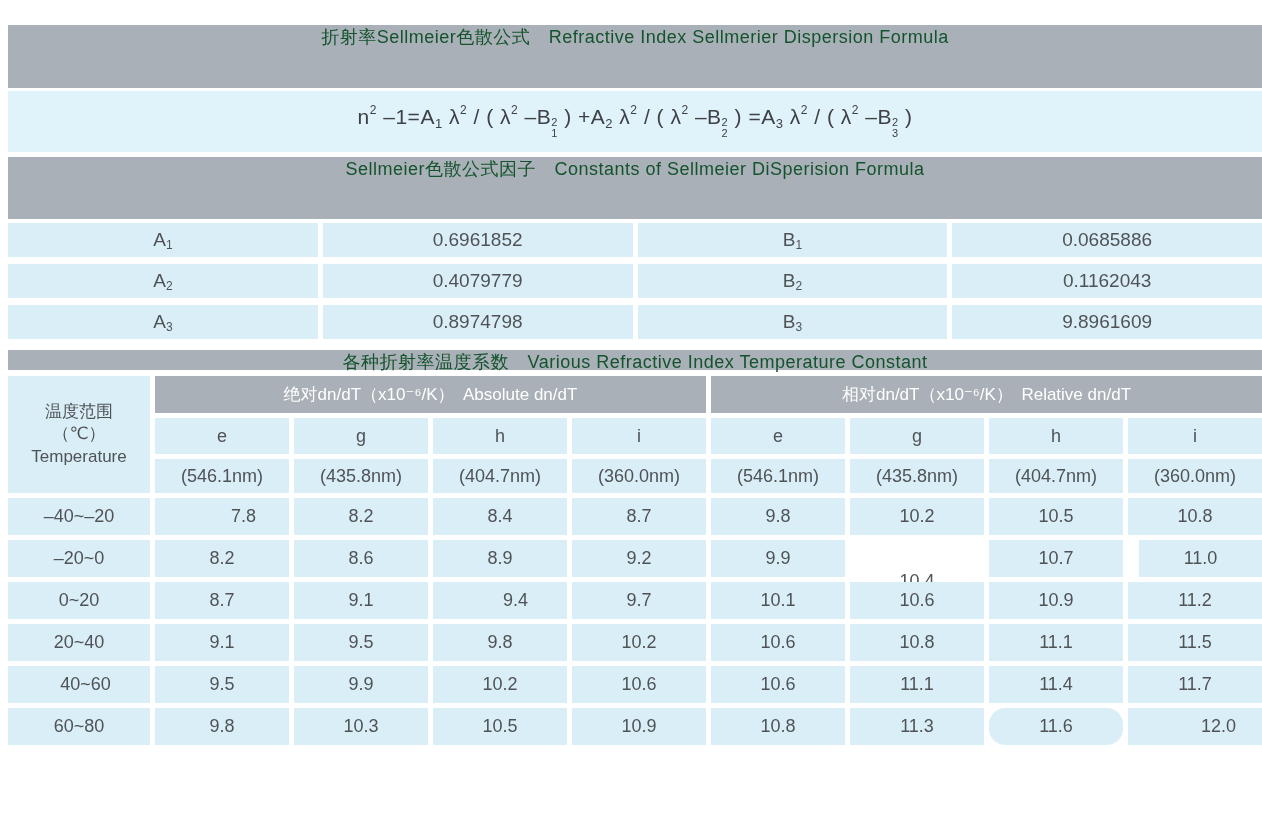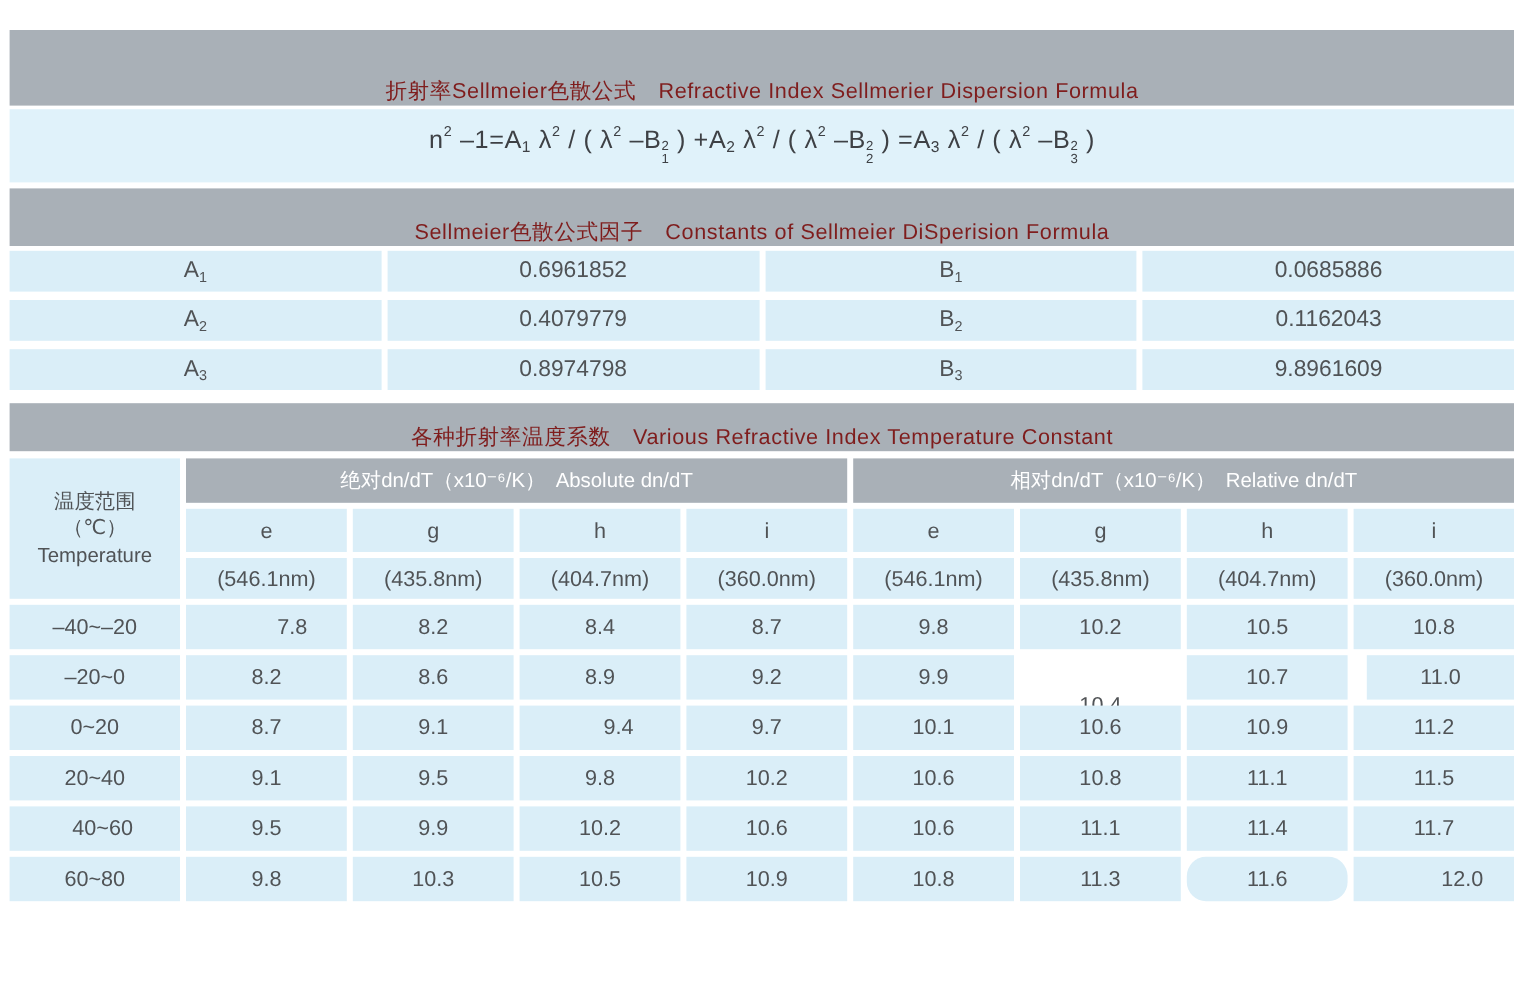--- a/index.html
+++ b/index.html
@@ -1,23 +1,23 @@
 <!DOCTYPE html>
 <html><head>
 <meta charset="utf-8">
 <style>
   html,body{margin:0;padding:0;background:#ffffff;}
   body{width:1262px;height:828px;overflow:hidden;
        font-family:"Liberation Sans","DejaVu Sans",sans-serif;color:#4c4f53;}
   .page{margin:25px 0 0 8px;width:1254px;}
-  .gray-bar{background:#a9b0b7;color:#7f1d1d;display:flex;align-items:flex-end;justify-content:center;
+  .gray-bar{background:#a9b0b7;color:#14532d;display:flex;align-items:flex-start;justify-content:center;
             font-size:18px;letter-spacing:0.5px;}
   .bar-tall{height:63px;}
-  .bar-mid{height:48px;}
-  .bar-short{height:40px;}
+  .bar-mid{height:62px;}
+  .bar-short{height:20px;}
   .band{background:#e0f2fa;height:61px;display:flex;align-items:center;justify-content:center;}
   .formula{font-size:21px;color:#3e4145;letter-spacing:0.5px;white-space:pre;}
   .formula .sup{font-size:12px;position:relative;top:-10px;}
   .formula .sub{font-size:13px;position:relative;top:4px;}
   .formula .ss{display:inline-flex;flex-direction:column;align-items:flex-start;
                font-size:11px;line-height:0.95;vertical-align:-2px;}
   .gap3{height:3px;} .gap4{height:4px;} .gap5{height:5px;} .gap6{height:6px;} .gap11{height:11px;}
   .const-grid{display:grid;grid-template-columns:repeat(4,1fr);gap:7px 5px;}
   .cell{background:#daeef8;display:flex;align-items:center;justify-content:center;
         font-size:19px;color:#505356;}

